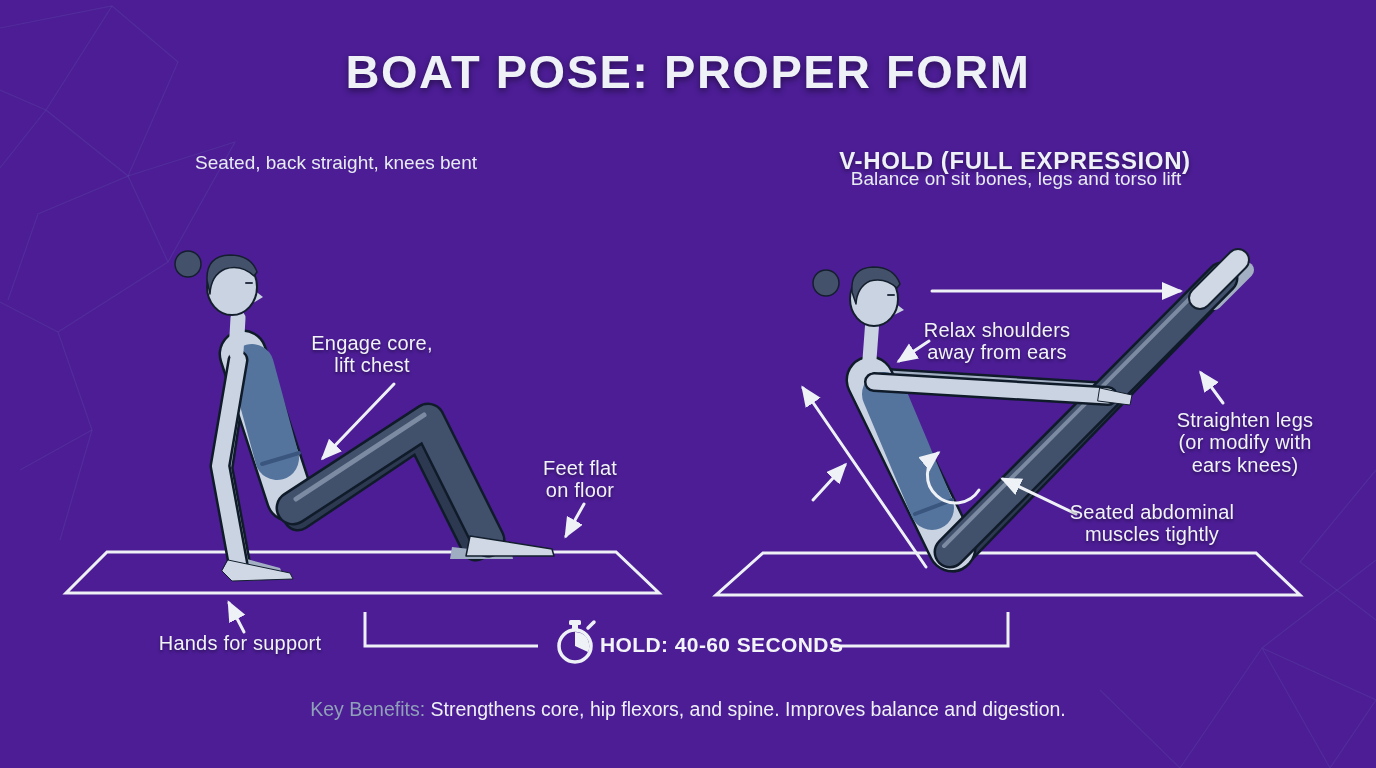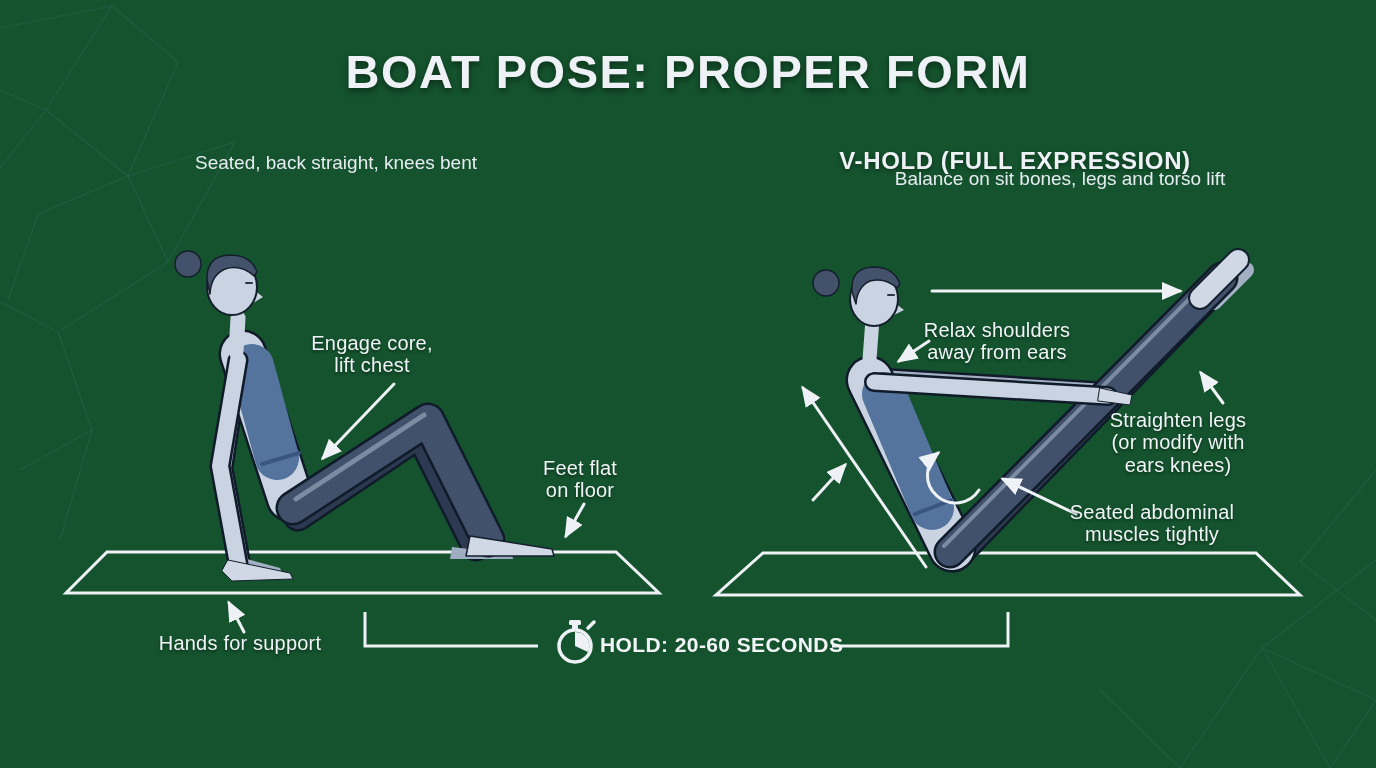--- a/index.html
+++ b/index.html
@@ -1,18 +1,18 @@
 <!DOCTYPE html>
 <html><head>
 <meta charset="utf-8">
 <style>
   html,body{margin:0;padding:0;background:#0c1420;}
   .stage{
     position:relative;width:1376px;height:768px;overflow:hidden;
-    background:#14532d;
+    background:#4c1d95;
     font-family:"Liberation Sans", sans-serif;
     color:#f0f3f7;
   }
   .stage svg.scene{position:absolute;left:0;top:0;}
   .txt{position:absolute;white-space:nowrap;}
   .center{transform:translateX(-50%);text-align:center;}
   .title{
     font-size:47px;font-weight:800;letter-spacing:1.5px;color:#eef1f6;
     text-shadow:0 3px 6px rgba(0,0,0,.45);
   }
@@ -141,21 +141,21 @@
       <circle cx="575" cy="646" r="16" fill="none" stroke="#eef2f6" stroke-width="3.5"></circle>
       <path d="M575,646 L575,632 A14,14 0 0 1 588,652 Z" fill="#eef2f6"></path>
     </g>
   </svg>
 
   <div class="txt center title" style="left:688px;top:44px;">BOAT POSE: PROPER FORM</div>
 
   <div class="txt center sub" style="left:336px;top:152px;">Seated, back straight, knees bent</div>
 
   <div class="txt center h2" style="left:1015px;top:137px;margin-top:10px;">V-HOLD (FULL EXPRESSION)</div>
-  <div class="txt center sub" style="left:1060px;top:168px;">Balance on sit bones, legs and torso lift</div>
+  <div class="txt center sub" style="left:1016px;top:168px;">Balance on sit bones, legs and torso lift</div>
 
   <div class="txt center ann" style="left:372px;top:332px;">
     <span>Engage core,</span>
     <span>lift chest</span>
   </div>
 
   <div class="txt center ann" style="left:580px;top:457px;">
     <span>Feet flat</span>
     <span>on floor</span>
   </div>
@@ -163,28 +163,31 @@
   <div class="txt center ann" style="left:240px;top:632px;">
     <span>Hands for support</span>
   </div>
 
 
   <div class="txt center ann" style="left:997px;top:319px;">
     <span>Relax shoulders</span>
     <span>away from ears</span>
   </div>
 
-  <div class="txt center ann" style="left:1178px;top:409px;">
+  <div class="txt center ann" style="left:1245px;top:409px;">
     <span>Straighten legs</span>
     <span>(or modify with</span>
     <span>ears knees)</span>
   </div>
 
 
   <div class="txt center ann" style="left:1152px;top:501px;">
     <span>Seated abdominal</span>
     <span>muscles tightly</span>
   </div>
 
-  <div class="txt hold" style="left:600px;top:633px;">HOLD: 20-60 SECONDS</div>
+  <div class="txt hold" style="left:600px;top:633px;">HOLD: 40-60 SECONDS</div>
 
+  <div class="txt center benefits" style="left:688px;top:698px;">
+    <span class="lbl" style="display:inline">Key Benefits:</span><span class="val" style="display:inline"> Strengthens core, hip flexors, and spine. Improves balance and digestion.</span>
+  </div>
 
 </div>
 
 </body></html>

